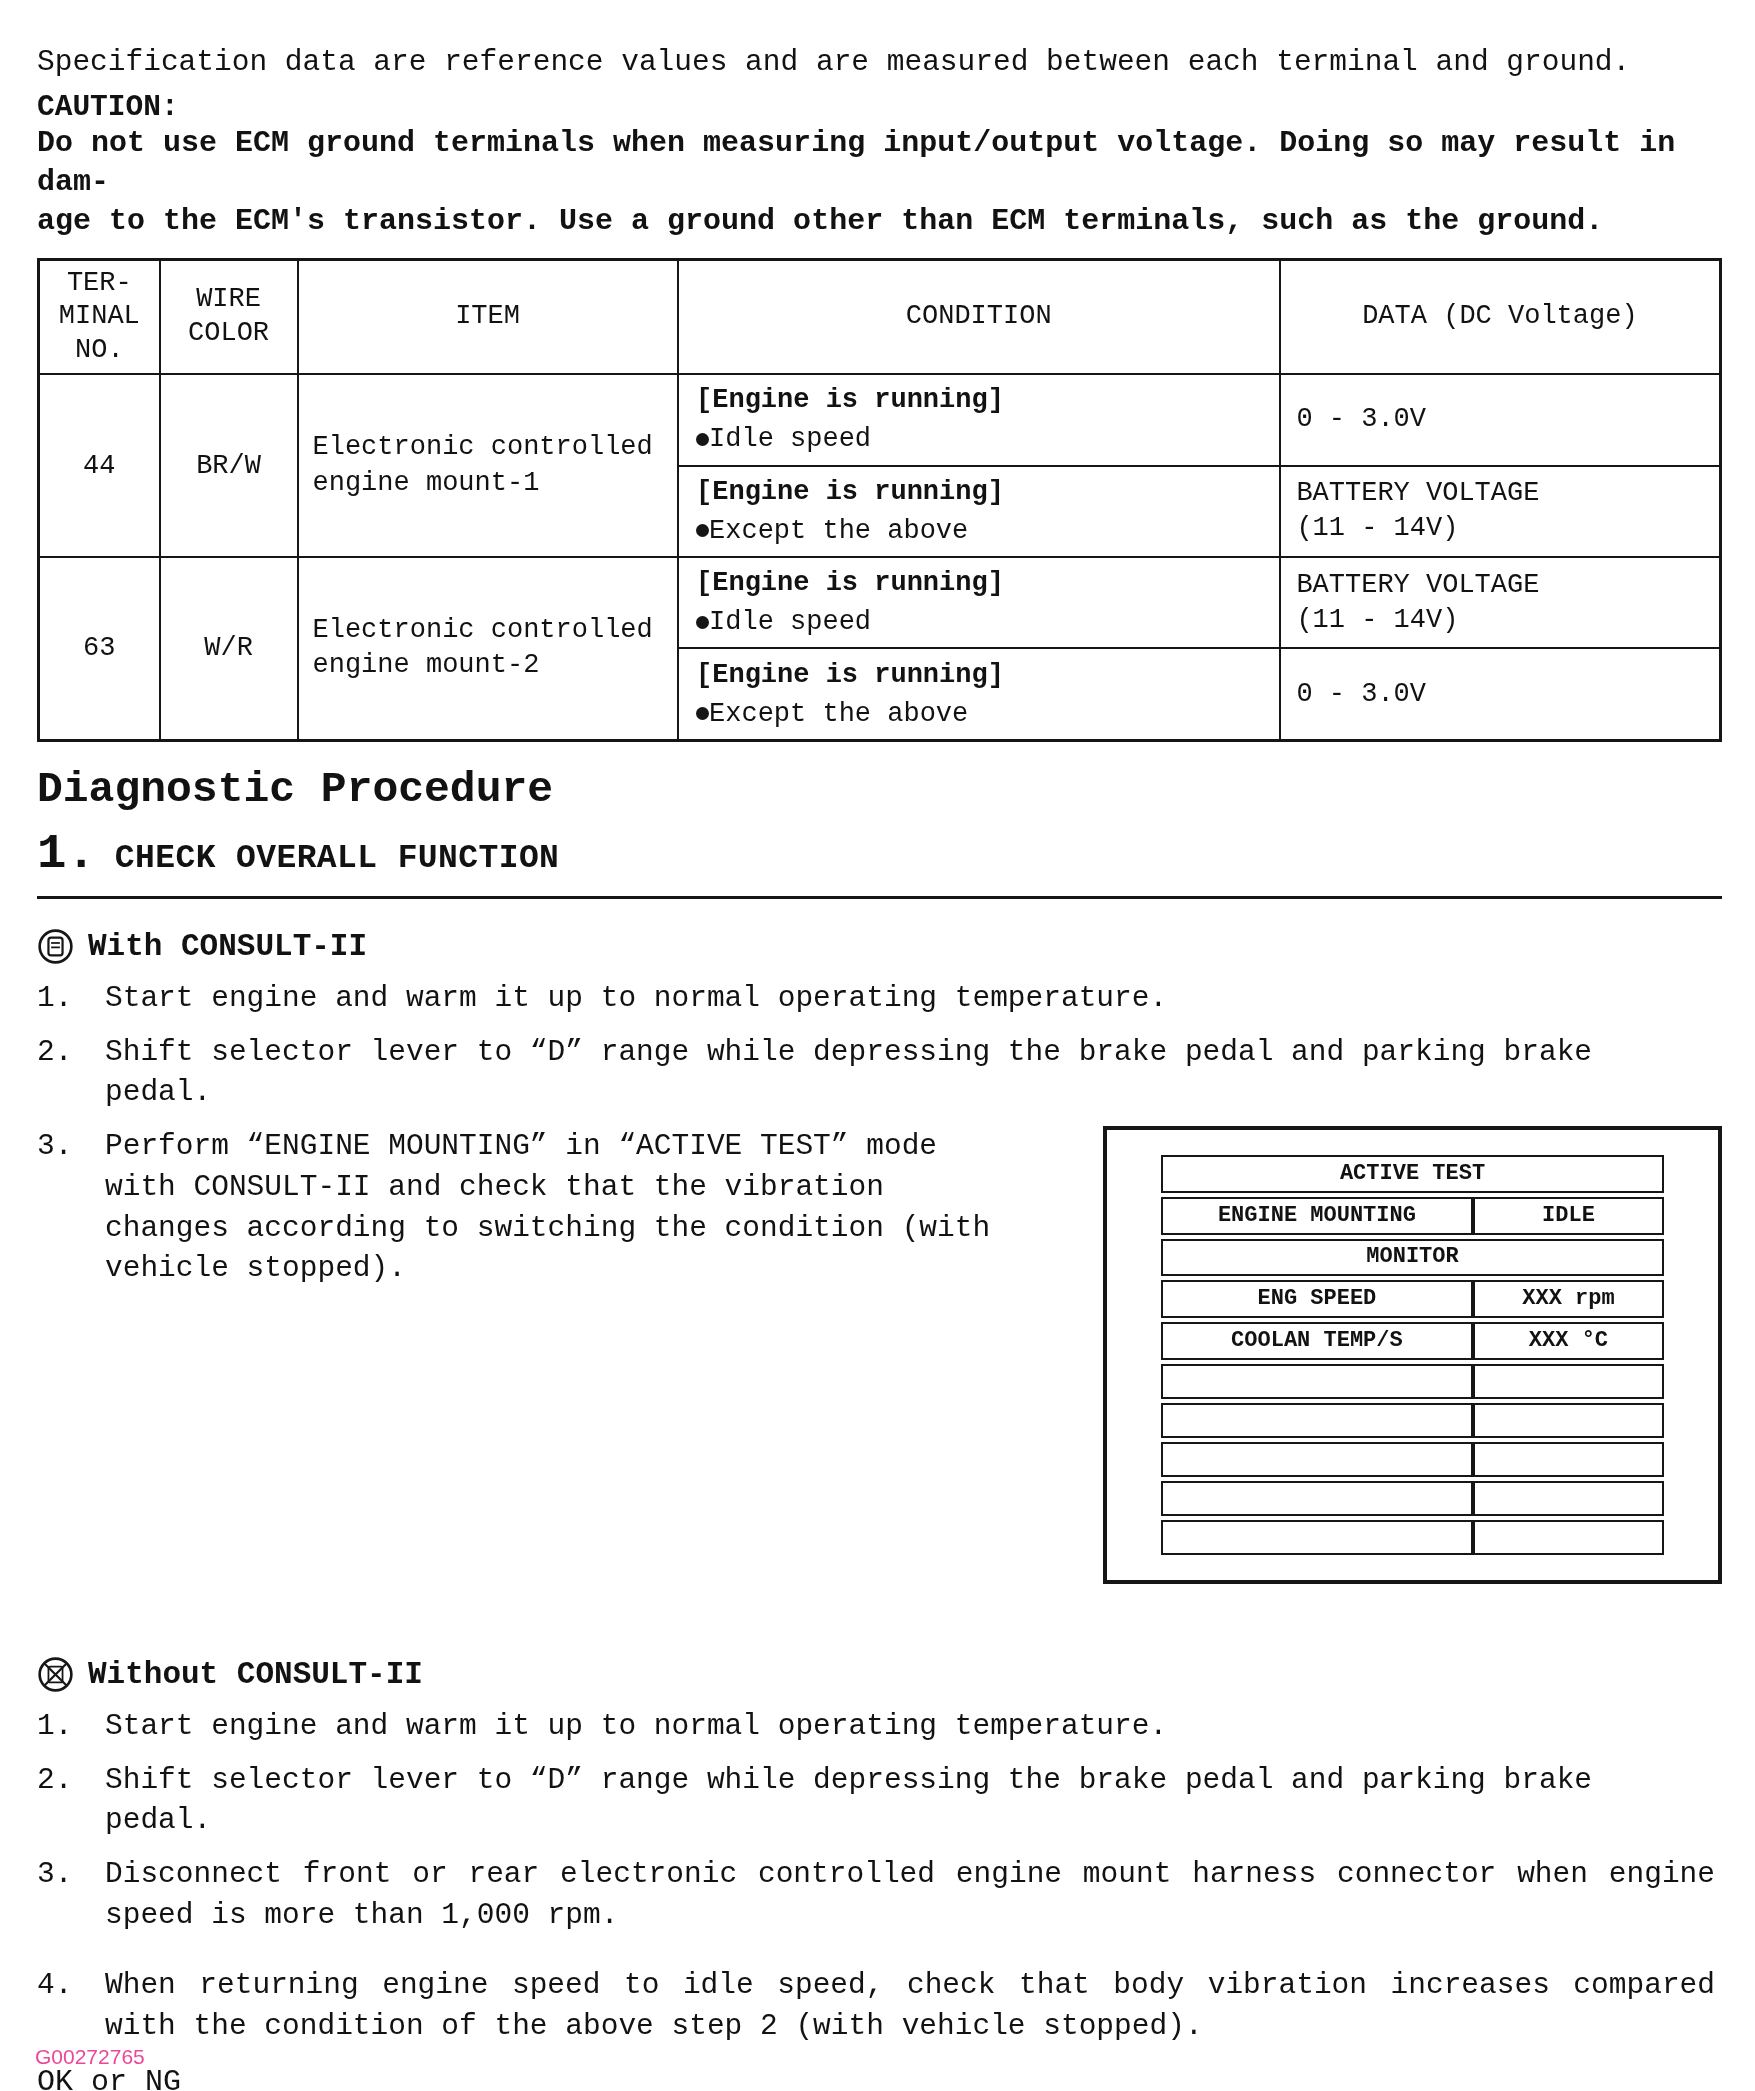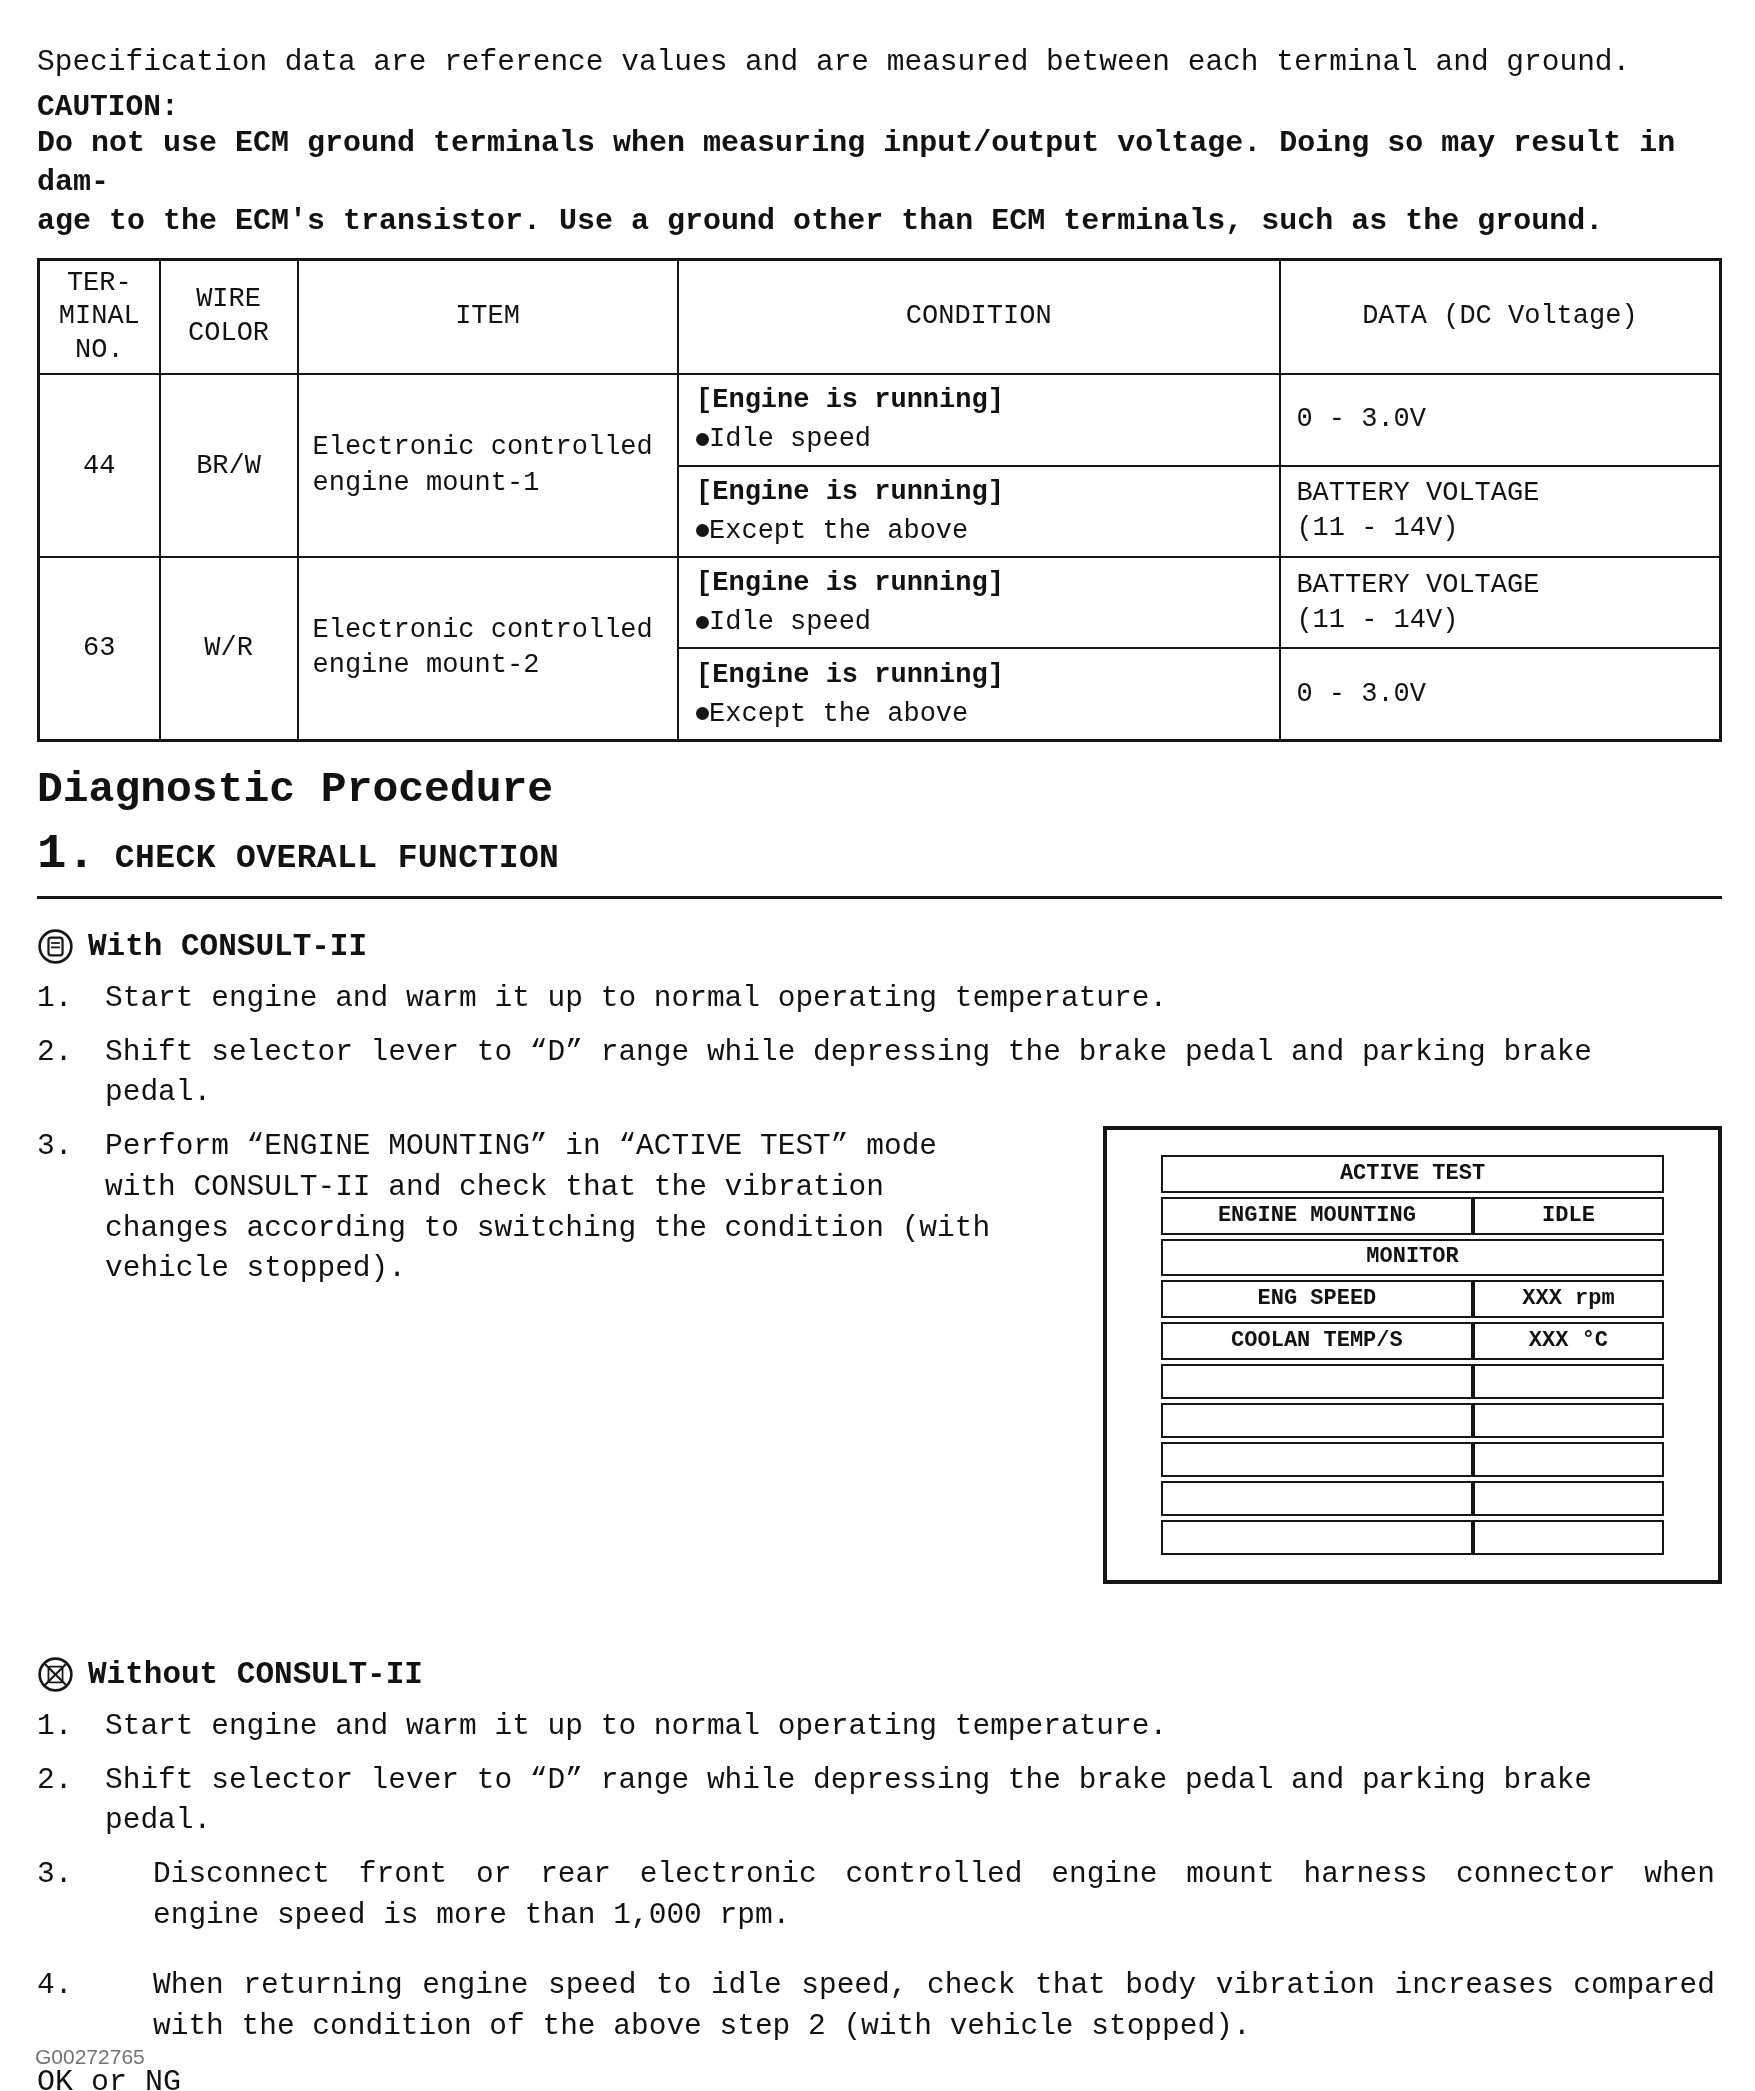--- a/index.html
+++ b/index.html
@@ -60,21 +60,21 @@
 
   
   .sec-head { display:flex; align-items:center; gap:14px; margin-top:29.5px; font-size:31px; font-weight:bold; }
   .sec-icon { display:inline-flex; }
   .sec-icon svg { display:block; }
 
   
   .step { display:flex; margin-top:13px; font-size:29.5px; line-height:1.38; }
   .step-num { flex:0 0 68px; }
   .step-text { flex:1; padding-right:7px; }
-  .justify { text-align:justify;margin-left:48px; }
+  .justify { text-align:justify; }
   .step3-row { display:flex; margin-top:13px; font-size:29.5px; line-height:1.38; }
   .step3-row .step-text { flex:0 0 921px; }
   .gap-top { margin-top:29.5px; }
 
   
   .consult-box {
     margin-left:auto;
     width:619px;
     min-height:433px;
     border:4.3px solid #161616;
@@ -100,21 +100,21 @@
 
   
   .okng {
     font-size:30px; margin-top:19px;
     text-decoration:underline; text-underline-offset:5.2px;
   }
   .result-row { display:flex; font-size:30px; margin-top:12px; padding-left:17.4px;justify-content:flex-end; }
   .result-key { width:122px; }
   .result-action { font-weight:bold; }
 
-  .footer-code { position:absolute; left:35px; bottom:22.6px; font-size:21px; color:#737373; }
+  .footer-code { position:absolute; left:35px; bottom:22.6px; font-size:21px; color:#ec4899; }
 </style>
 </head>
 <body>
 
 <div class="page">
 
   <div class="spec-note">Specification data are reference values and are measured between each terminal and ground.</div>
   <div class="caution-label">CAUTION:</div>
   <div class="caution-line">Do not use ECM ground terminals when measuring input/output voltage. Doing so may result in dam-</div>
   <div class="caution-line">age to the ECM's transistor. Use a ground other than ECM terminals, such as the ground.</div>

